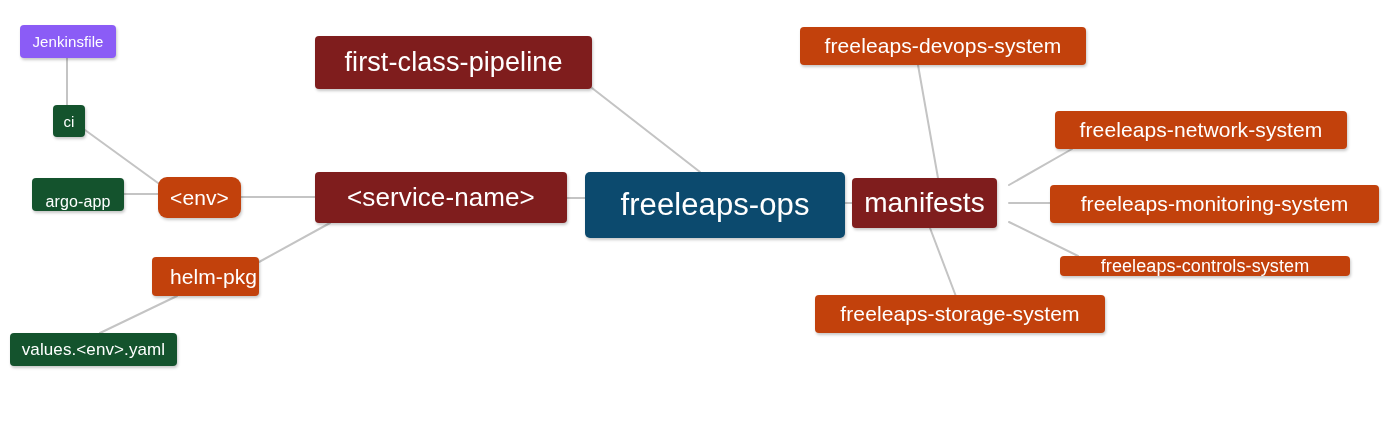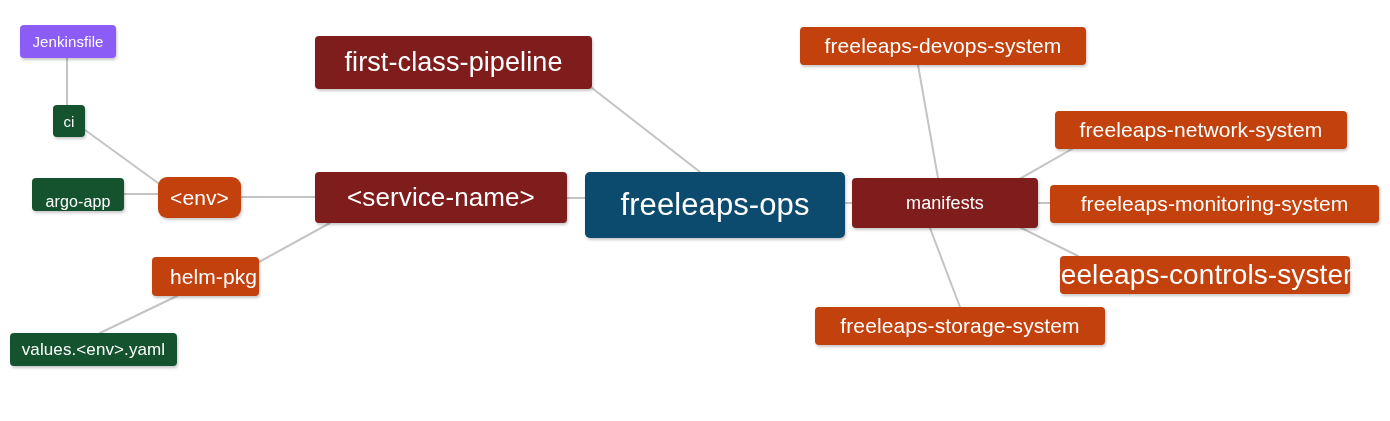--- a/index.html
+++ b/index.html
@@ -90,32 +90,32 @@
       </div>
       <div class="node node-red" style="left: 32px; top: 178px; width: 92px; height: 33px; font-size: 16px; align-items: flex-end;">
         <span>argo-app</span>
       </div>
       <div class="node node-green" style="left: 152px; top: 257px; width: 107px; height: 39px; font-size: 21px; padding-left: 16px;">
         <span>helm-pkg</span>
       </div>
       <div class="node node-red" style="left: 10px; top: 333px; width: 167px; height: 33px; font-size: 17px;">
         <span>values.&lt;env&gt;.yaml</span>
       </div>
-      <div class="node node-blue" style="left: 852px; top: 178px; width: 186px; height: 50px; font-size: 18px;">
+      <div class="node node-blue" style="left: 852px; top: 178px; width: 145px; height: 50px; font-size: 28px;">
         <span>manifests</span>
       </div>
       <div class="node node-green" style="left: 800px; top: 27px; width: 286px; height: 38px; font-size: 21px;">
         <span>freeleaps-devops-system</span>
       </div>
       <div class="node node-green" style="left: 1055px; top: 111px; width: 292px; height: 38px; font-size: 21px;">
         <span>freeleaps-network-system</span>
       </div>
       <div class="node node-green" style="left: 1050px; top: 185px; width: 329px; height: 38px; font-size: 21px;">
         <span>freeleaps-monitoring-system</span>
       </div>
-      <div class="node node-green" style="left: 1060px; top: 256px; width: 290px; height: 38px; font-size: 28px;">
+      <div class="node node-green" style="left: 1060px; top: 256px; width: 290px; height: 20px; font-size: 18px;">
         <span>freeleaps-controls-system</span>
       </div>
-      <div class="node node-green" style="left: 815px; top: 307px; width: 290px; height: 38px; font-size: 21px;">
+      <div class="node node-green" style="left: 815px; top: 295px; width: 290px; height: 38px; font-size: 21px;">
         <span>freeleaps-storage-system</span>
       </div>
     </div>
 </div>
 
 </body></html>

